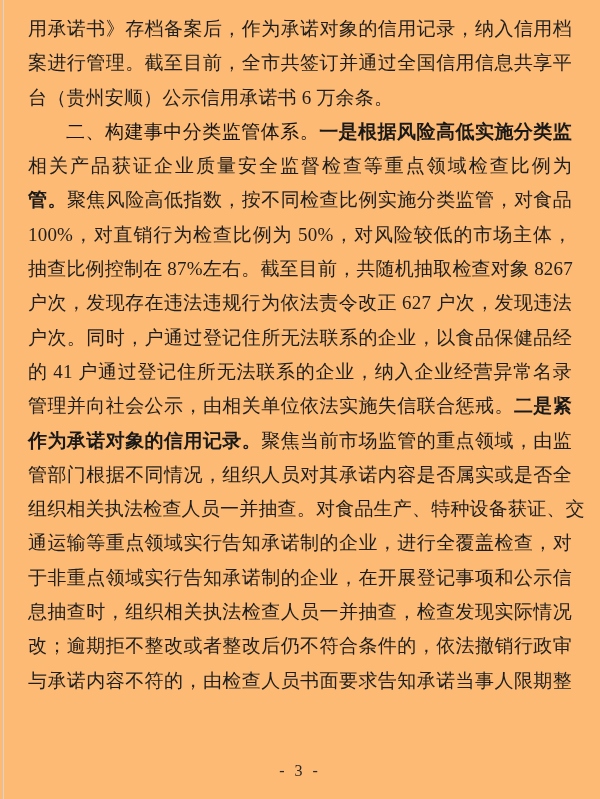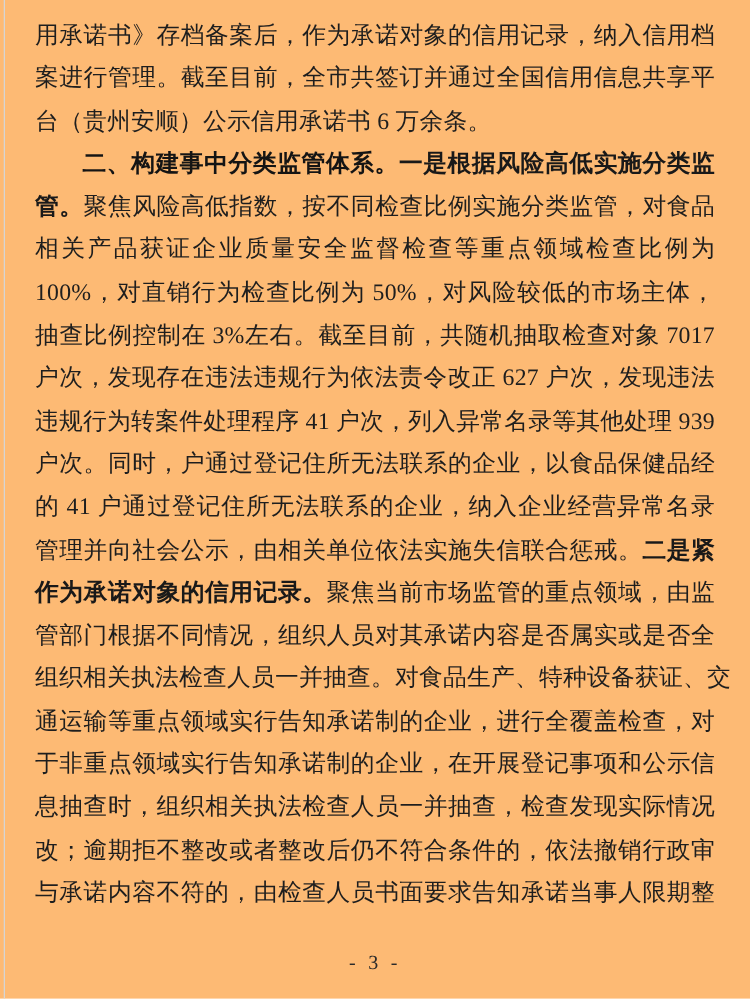--- a/index.html
+++ b/index.html
@@ -42,21 +42,21 @@
     text-align-last: justify;
   }
   .line.indent {
     text-indent: 2em;
   }
   .seg-body {
     font-weight: normal;
   }
   .seg-hei {
     font-family: "Liberation Sans", "DejaVu Sans", sans-serif;
-    font-weight: bold;
+    font-weight: normal;
     color: #141414;
   }
   .seg-kai {
     font-family: Liberation Serif, serif;
     font-weight: bold;
     color: #191919;
   }
   .page-number {
     position: absolute;
     left: 0;
@@ -71,26 +71,25 @@
 </head>
 <body>
 
 <div class="page">
   <div class="scan-edge"></div>
   <div class="text-block">
       <div class="line fill"><span class="seg-body">用承诺书》存档备案后，作为承诺对象的信用记录，纳入信用档</span></div>
       <div class="line fill"><span class="seg-body">案进行管理。截至目前，全市共签订并通过全国信用信息共享平</span></div>
       <div class="line"><span class="seg-body">台（贵州安顺）公示信用承诺书 6 万余条。</span></div>
       <div class="line fill indent"><span class="seg-hei">二、构建事中分类监管体系。</span><span class="seg-kai">一是根据风险高低实施分类监</span></div>
+      <div class="line fill"><span class="seg-body">相关产品获证企业质量安全监督检查等重点领域检查比例为</span></div>
       <div class="line fill"><span class="seg-kai">管。</span><span class="seg-body">聚焦风险高低指数，按不同检查比例实施分类监管，对食品</span></div>
-      <div class="line fill"><span class="seg-body">相关产品获证企业质量安全监督检查等重点领域检查比例为</span></div>
       <div class="line fill"><span class="seg-body">100%，对直销行为检查比例为 50%，对风险较低的市场主体，</span></div>
-      <div class="line fill"><span class="seg-body">抽查比例控制在 3%左右。截至目前，共随机抽取检查对象 7017</span></div>
+      <div class="line fill"><span class="seg-body">抽查比例控制在 87%左右。截至目前，共随机抽取检查对象 8267</span></div>
       <div class="line fill"><span class="seg-body">户次，发现存在违法违规行为依法责令改正 627 户次，发现违法</span></div>
-      <div class="line fill"><span class="seg-body">违规行为转案件处理程序 41 户次，列入异常名录等其他处理 939</span></div>
       <div class="line fill"><span class="seg-body">户次。同时，户通过登记住所无法联系的企业，以食品保健品经</span></div>
       <div class="line fill"><span class="seg-body">的 41 户通过登记住所无法联系的企业，纳入企业经营异常名录</span></div>
       <div class="line fill"><span class="seg-body">管理并向社会公示，由相关单位依法实施失信联合惩戒。</span><span class="seg-kai">二是紧</span></div>
       <div class="line fill"><span class="seg-kai">作为承诺对象的信用记录。</span><span class="seg-body">聚焦当前市场监管的重点领域，由监</span></div>
       <div class="line fill"><span class="seg-body">管部门根据不同情况，组织人员对其承诺内容是否属实或是否全</span></div>
       <div class="line fill"><span class="seg-body">组织相关执法检查人员一并抽查。对食品生产、特种设备获证、交</span></div>
       <div class="line fill"><span class="seg-body">通运输等重点领域实行告知承诺制的企业，进行全覆盖检查，对</span></div>
       <div class="line fill"><span class="seg-body">于非重点领域实行告知承诺制的企业，在开展登记事项和公示信</span></div>
       <div class="line fill"><span class="seg-body">息抽查时，组织相关执法检查人员一并抽查，检查发现实际情况</span></div>
       <div class="line fill"><span class="seg-body">改；逾期拒不整改或者整改后仍不符合条件的，依法撤销行政审</span></div>

